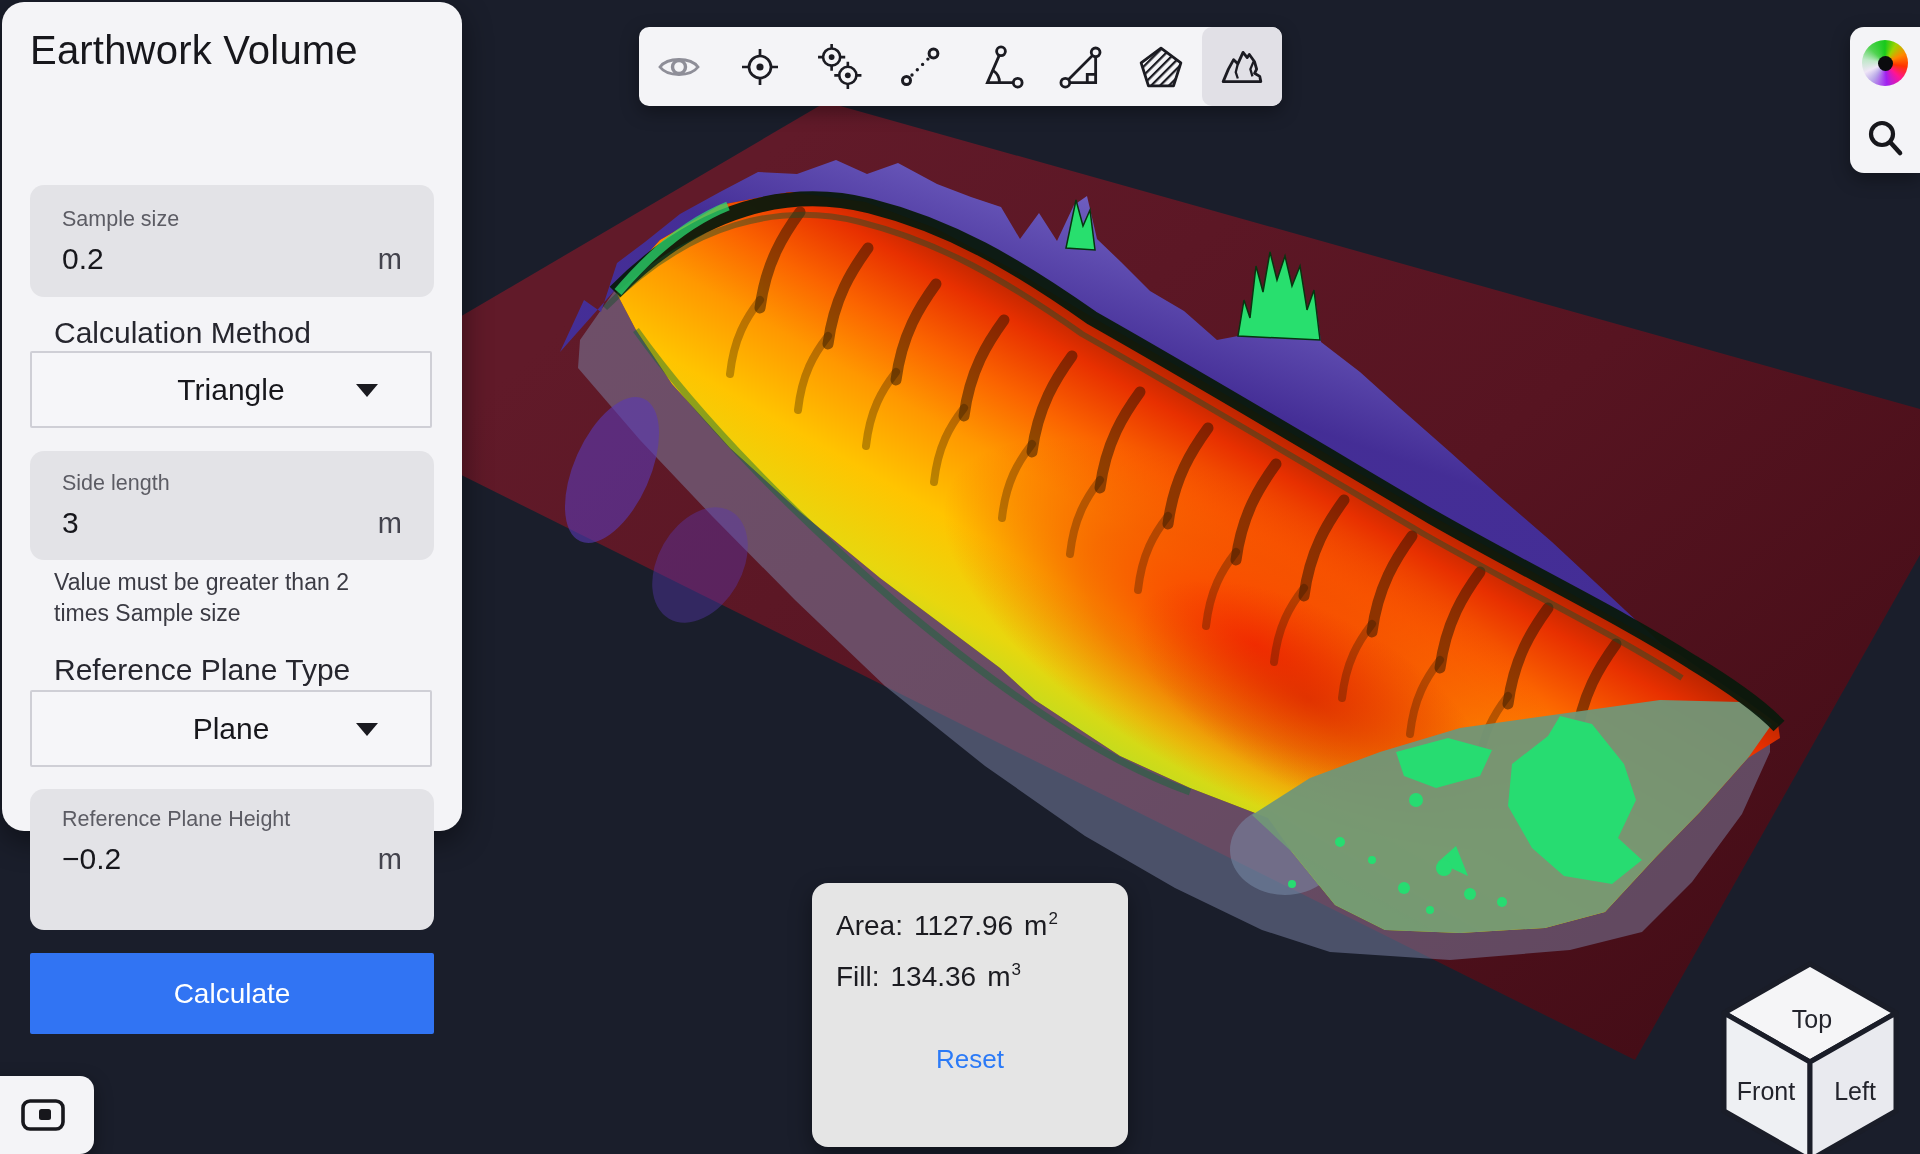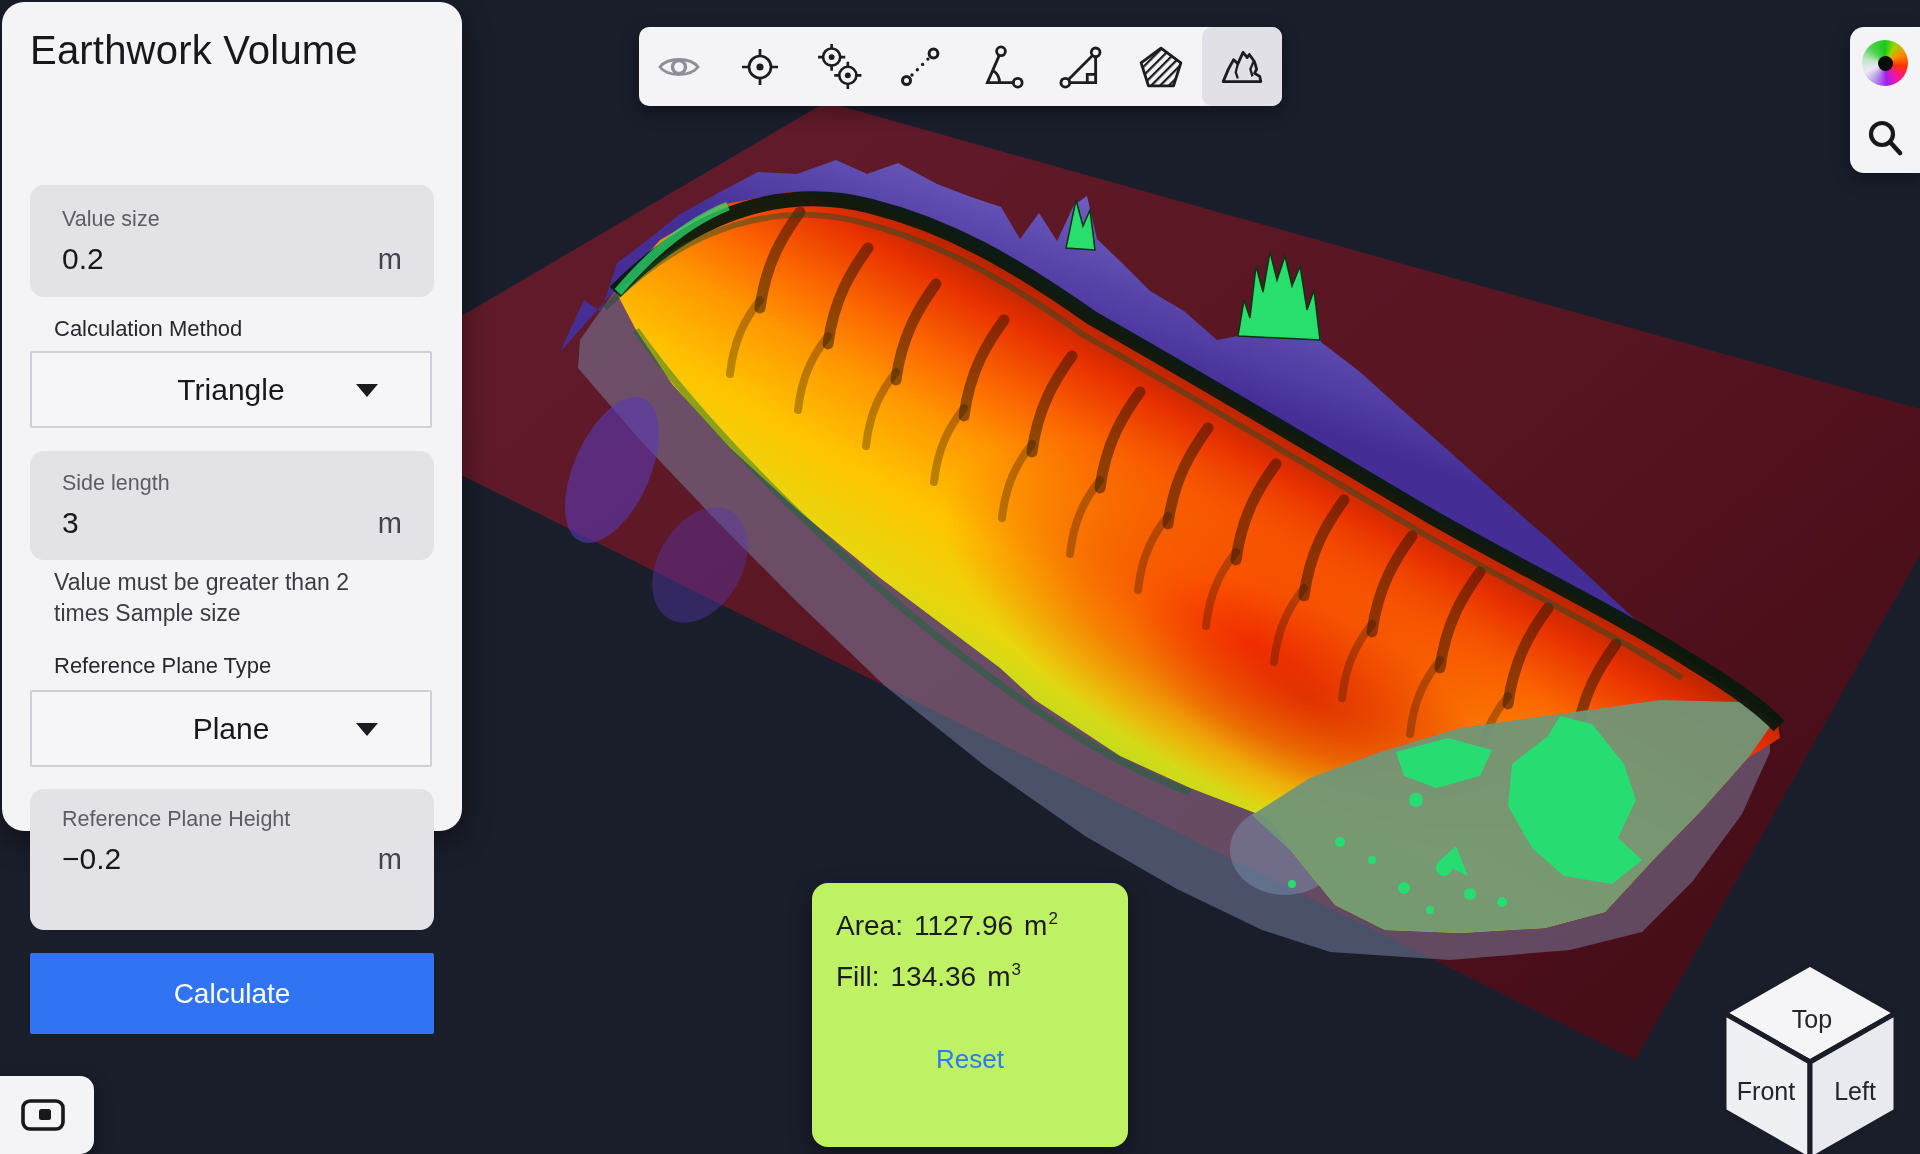--- a/index.html
+++ b/index.html
@@ -16,21 +16,21 @@
   .gfield{position:absolute;left:28px;background:#e3e3e7;border-radius:14px;box-sizing:border-box;
     padding:20px 32px 0 32px;}
   .f-sample{top:183px;width:404px;height:112px;}
   .f-side{top:449px;width:404px;height:109px;padding-top:18px;}
   .f-height{top:787px;width:404px;height:141px;padding-top:16px;}
   .glabel{font-size:21.5px;color:#5c5c64;line-height:28px;}
   .f-height .glabel{width:230px;}
   .vrow{display:flex;justify-content:space-between;align-items:baseline;margin-top:9px;gap:6px;}
   .gvalue{font-size:30px;color:#17171c;}
   .gunit{font-size:29px;color:#43434d;}
-  .slabel{position:absolute;left:52px;font-size:22px;color:#26262e;}
+  .slabel{position:absolute;left:52px;font-size:30px;color:#26262e;}
   .lbl-method{top:314px;}
   .lbl-reftype{top:651px;}
   .dropdown{position:absolute;left:28px;width:402px;height:77px;box-sizing:border-box;
     background:#f6f6f9;border:2px solid #cfcfd6;border-radius:2px;
     display:flex;align-items:center;justify-content:center;cursor:pointer;}
   .dd-method{top:349px;}
   .dd-reftype{top:688px;}
   .dd-text{font-size:30px;color:#17171c;}
   .chev{position:absolute;right:52px;top:50%;margin-top:-6px;width:0;height:0;
     border-left:11px solid transparent;border-right:11px solid transparent;
@@ -50,21 +50,21 @@
   
   .view-card{position:absolute;left:1850px;top:27px;width:70px;height:146px;background:#f4f4f7;
     border-radius:14px 0 0 14px;box-shadow:0 6px 18px rgba(0,0,0,.35);}
   .colorwheel{position:absolute;left:12px;top:13px;width:46px;height:46px;border-radius:50%;cursor:pointer;
     background:conic-gradient(from 0deg,#17c91c 0deg,#9ed400 30deg,#ff8800 65deg,#ff3300 100deg,
       #ff1493 135deg,#a020f0 175deg,#b8a6e8 215deg,#efe6f7 245deg,#bfe8c8 280deg,#52d352 315deg,#17c91c 360deg);}
   .colorwheel::after{content:"";position:absolute;left:50%;top:50%;width:15px;height:15px;margin:-7.5px 0 0 -7.5px;
     border-radius:50%;background:#0b0b0e;}
   .mag{position:absolute;left:15px;top:90px;cursor:pointer;}
   
-  .results{position:absolute;left:812px;top:883px;width:316px;height:264px;background:#bef264;
+  .results{position:absolute;left:812px;top:883px;width:316px;height:264px;background:#e5e5e5;
     border-radius:16px;box-sizing:border-box;padding:19px 24px;box-shadow:0 8px 22px rgba(0,0,0,.4);}
   .rline{font-size:28px;color:#1b1b20;line-height:47px;white-space:nowrap;}
   .rline .val{margin-left:11px;}
   .rline .unit{margin-left:11px;}
   .rline .sup{font-size:17px;position:relative;top:-11px;left:1px;}
   .reset{margin-top:40px;text-align:center;font-size:26px;color:#2b7af7;cursor:pointer;}
 </style>
 </head>
 <body>
 
@@ -290,21 +290,21 @@
     <svg class="mag" width="40" height="44" viewBox="0 0 40 44" stroke="#17171c" fill="none">
       <circle cx="17" cy="17" r="11" stroke-width="4.2"></circle>
       <path d="M25.5,25.5 L35,36" stroke-width="4.6" stroke-linecap="round"></path>
     </svg>
   </div>
 
   <div class="left-panel">
     <div class="p-title">Earthwork Volume</div>
 
     <div class="gfield f-sample">
-      <div class="glabel">Value size</div>
+      <div class="glabel">Sample size</div>
       <div class="vrow">
         <span class="gvalue">0.2</span>
         <span class="gunit">m</span>
       </div>
     </div>
 
     <div class="slabel lbl-method">Calculation Method</div>
     <div class="dropdown dd-method">
       <span class="dd-text">Triangle</span>
       <span class="chev"></span>

